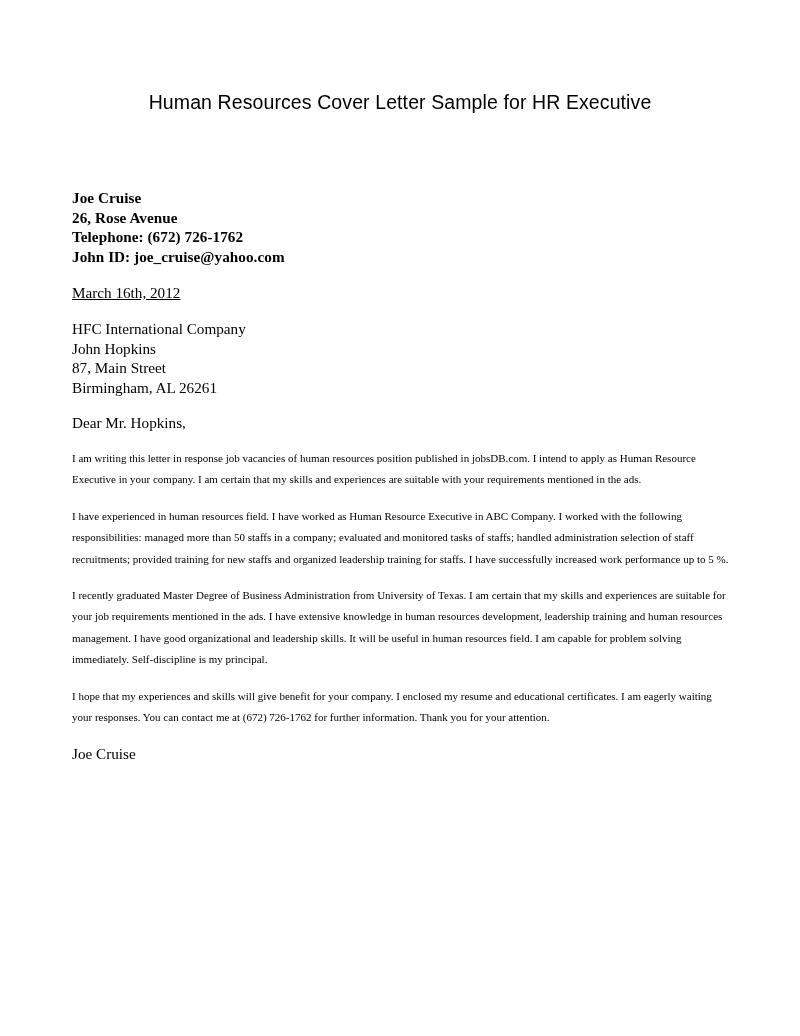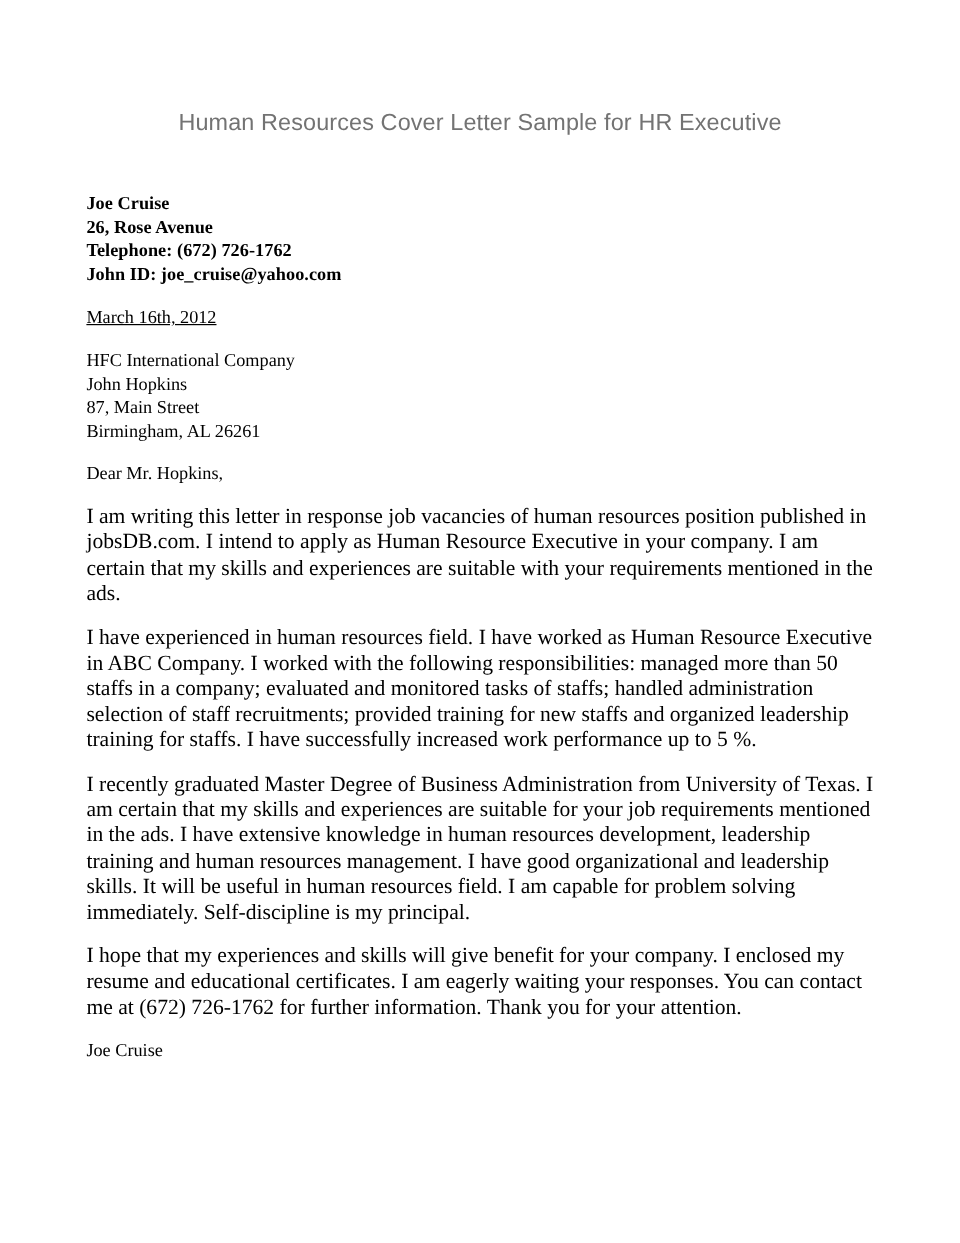--- a/index.html
+++ b/index.html
@@ -29,26 +29,26 @@
     position: absolute;
     left: 0;
     top: 89px;
     width: 800px;
     text-align: center;
     font-family: "Liberation Sans", "DejaVu Sans", sans-serif;
     font-size: 19.5px;
     font-weight: 400;
     line-height: 26px;
     letter-spacing: 0.1px;
-    color: #737373;
+    color: #000000;
   }
   .letter-body {
     position: absolute;
     left: 72px;
-    top: 160px;
+    top: 188px;
     width: 658px;
   }
   .sender-block {
     font-weight: bold;
     font-size: 15.2px;
     line-height: 19.6px;
     letter-spacing: 0.05px;
   }
   .sender-line {
     white-space: pre;
@@ -67,21 +67,21 @@
   .recipient-line {
     white-space: pre;
   }
   .salutation {
     margin-top: 16px;
     font-size: 15.2px;
     line-height: 19.6px;
   }
   .para {
     margin-top: 15px;
-    font-size: 18px;
+    font-size: 11px;
     line-height: 21.4px;
     text-align: left;
   }
   .closing {
     margin-top: 16px;
     font-size: 15.2px;
     line-height: 19.6px;
   }
   .signature {
     margin-top: 16px;

